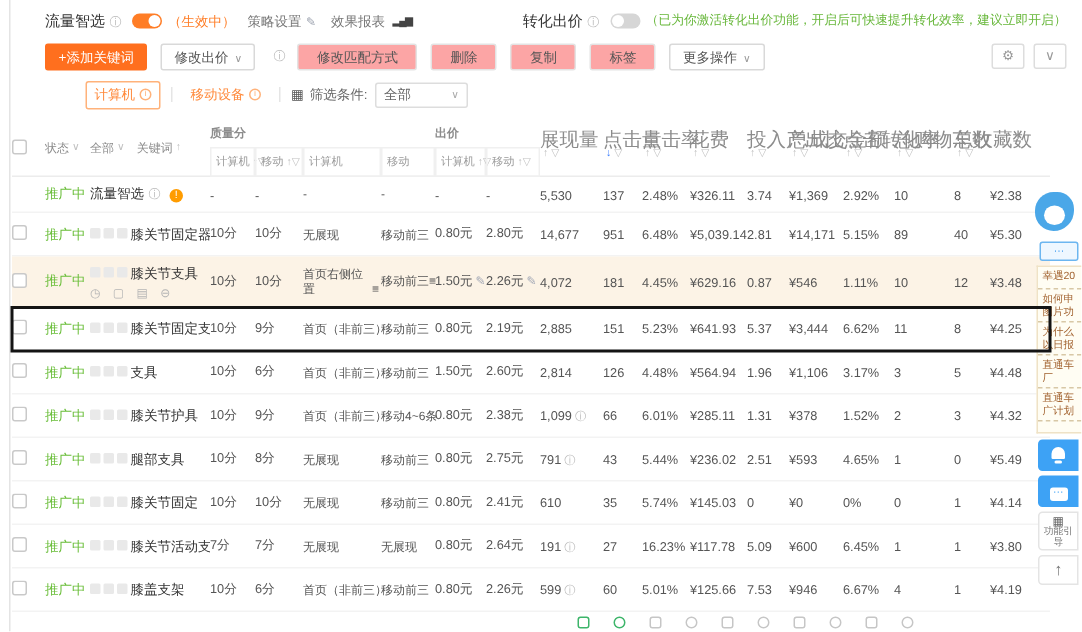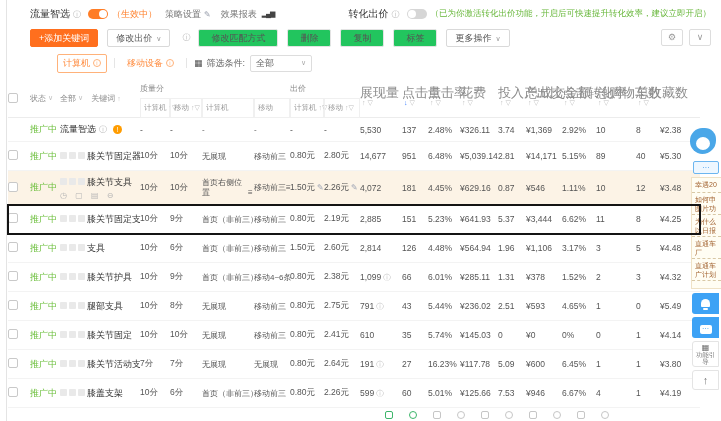--- a/index.html
+++ b/index.html
@@ -23,21 +23,21 @@
   .i-edit { color:#9aa0ad; font-size:8px; margin-right:10px; }
   .i-bars { color:#444; font-size:7px; letter-spacing:-1px; margin-left:2px; }
   .tb-right { margin-left:auto; display:flex; align-items:center; }
   .tb-green { color:#67b73a; font-size:8.5px; }
 
   
   .btnrow { position:absolute; left:30px; top:28px; right:10px; height:19px; display:flex; align-items:center; }
   .btn { height:18px; line-height:16px; font-size:9px; border-radius:2px; padding:0 8px; margin-right:9px; cursor:pointer; }
   .btn-primary { background:#ff6f1e; color:#fff; border:1px solid #ff6f1e; }
   .btn-outline { background:#fff; color:#555; border:1px solid #d9d9d9; }
-  .btn-gray { background:#22c55e; color:#555; border:1px solid #e3e3e3; padding:0 12px;font-family:Liberation Serif, serif; }
+  .btn-gray { background:#fca5a5; color:#555; border:1px solid #e3e3e3; padding:0 12px;font-family:Liberation Serif, serif; }
   .btn .car { font-size:7px; color:#999; margin-left:4px; }
   .btn-sq { margin-left:auto; width:22px; height:17px; border:1px solid #ddd; border-radius:2px; background:#fff;
     color:#999; font-size:9px; text-align:center; line-height:15px; }
   .btn-sq + .btn-sq { margin-left:6px; }
 
   
   .tabsrow { position:absolute; left:57px; top:52px; height:22px; display:flex; align-items:center; font-size:9px; }
   .devtab { color:#ff8a3c; display:flex; align-items:center; padding:2px 5px; }
   .devtab.sel { border:1px solid #ffb27a; border-radius:2px; }
   .devtab .oc { display:inline-block; width:8px; height:8px; border-radius:50%; border:1px solid #ffb27a;
@@ -53,21 +53,21 @@
   .table { position:absolute; left:8px; top:78px; width:692px; }
   .ghead, .subhead, .trow { display:grid;
     grid-template-columns:22px 30px 80px 30px 32px 52px 36px 34px 36px 42px 26px 32px 38px 28px 36px 34px 40px 24px 40px; }
   .ghead { height:40px; grid-template-rows:20px 20px; border-bottom:1px solid #ececec; }
   .hc { display:flex; align-items:center; font-size:8px; color:#8c8c8c; overflow:visible; white-space:nowrap; }
   .hc .ar { font-size:7px; color:#c0c0c0; margin-left:2px; }
   .metric { grid-row:1/3; flex-direction:column; align-items:flex-start; justify-content:center; line-height:10px; }
   .metric .lab { font-size:13px; }
   .metric .ar i { font-style:normal; }
   .blue { color:#3d7fff !important; }
-  .span2 { grid-row:1/1; }
+  .span2 { grid-row:1/1;font-weight:bold; }
   .sub { grid-row:2/2; border:1px solid #f0f0f0; font-size:7.5px; color:#9a9a9a; padding-left:3px;
     display:flex; align-items:center; }
   .cbx { width:10px; height:10px; border:1px solid #c9c9c9; border-radius:2px; background:#fff; display:inline-block; }
   .rowwrap {}
   .trow { align-items:center; border-bottom:1px solid #f3f3f3; position:relative; font-size:8.5px; color:#555; }
   .trow.hover { background:#fcf3e6; }
   .trow.highlight { outline:2px solid #141414; outline-offset:-1px; z-index:2; }
   .c { overflow:hidden; white-space:nowrap; }
   .c.rank { font-size:8px; overflow:visible; }
   .status { color:#6abe39; font-size:9px; }

